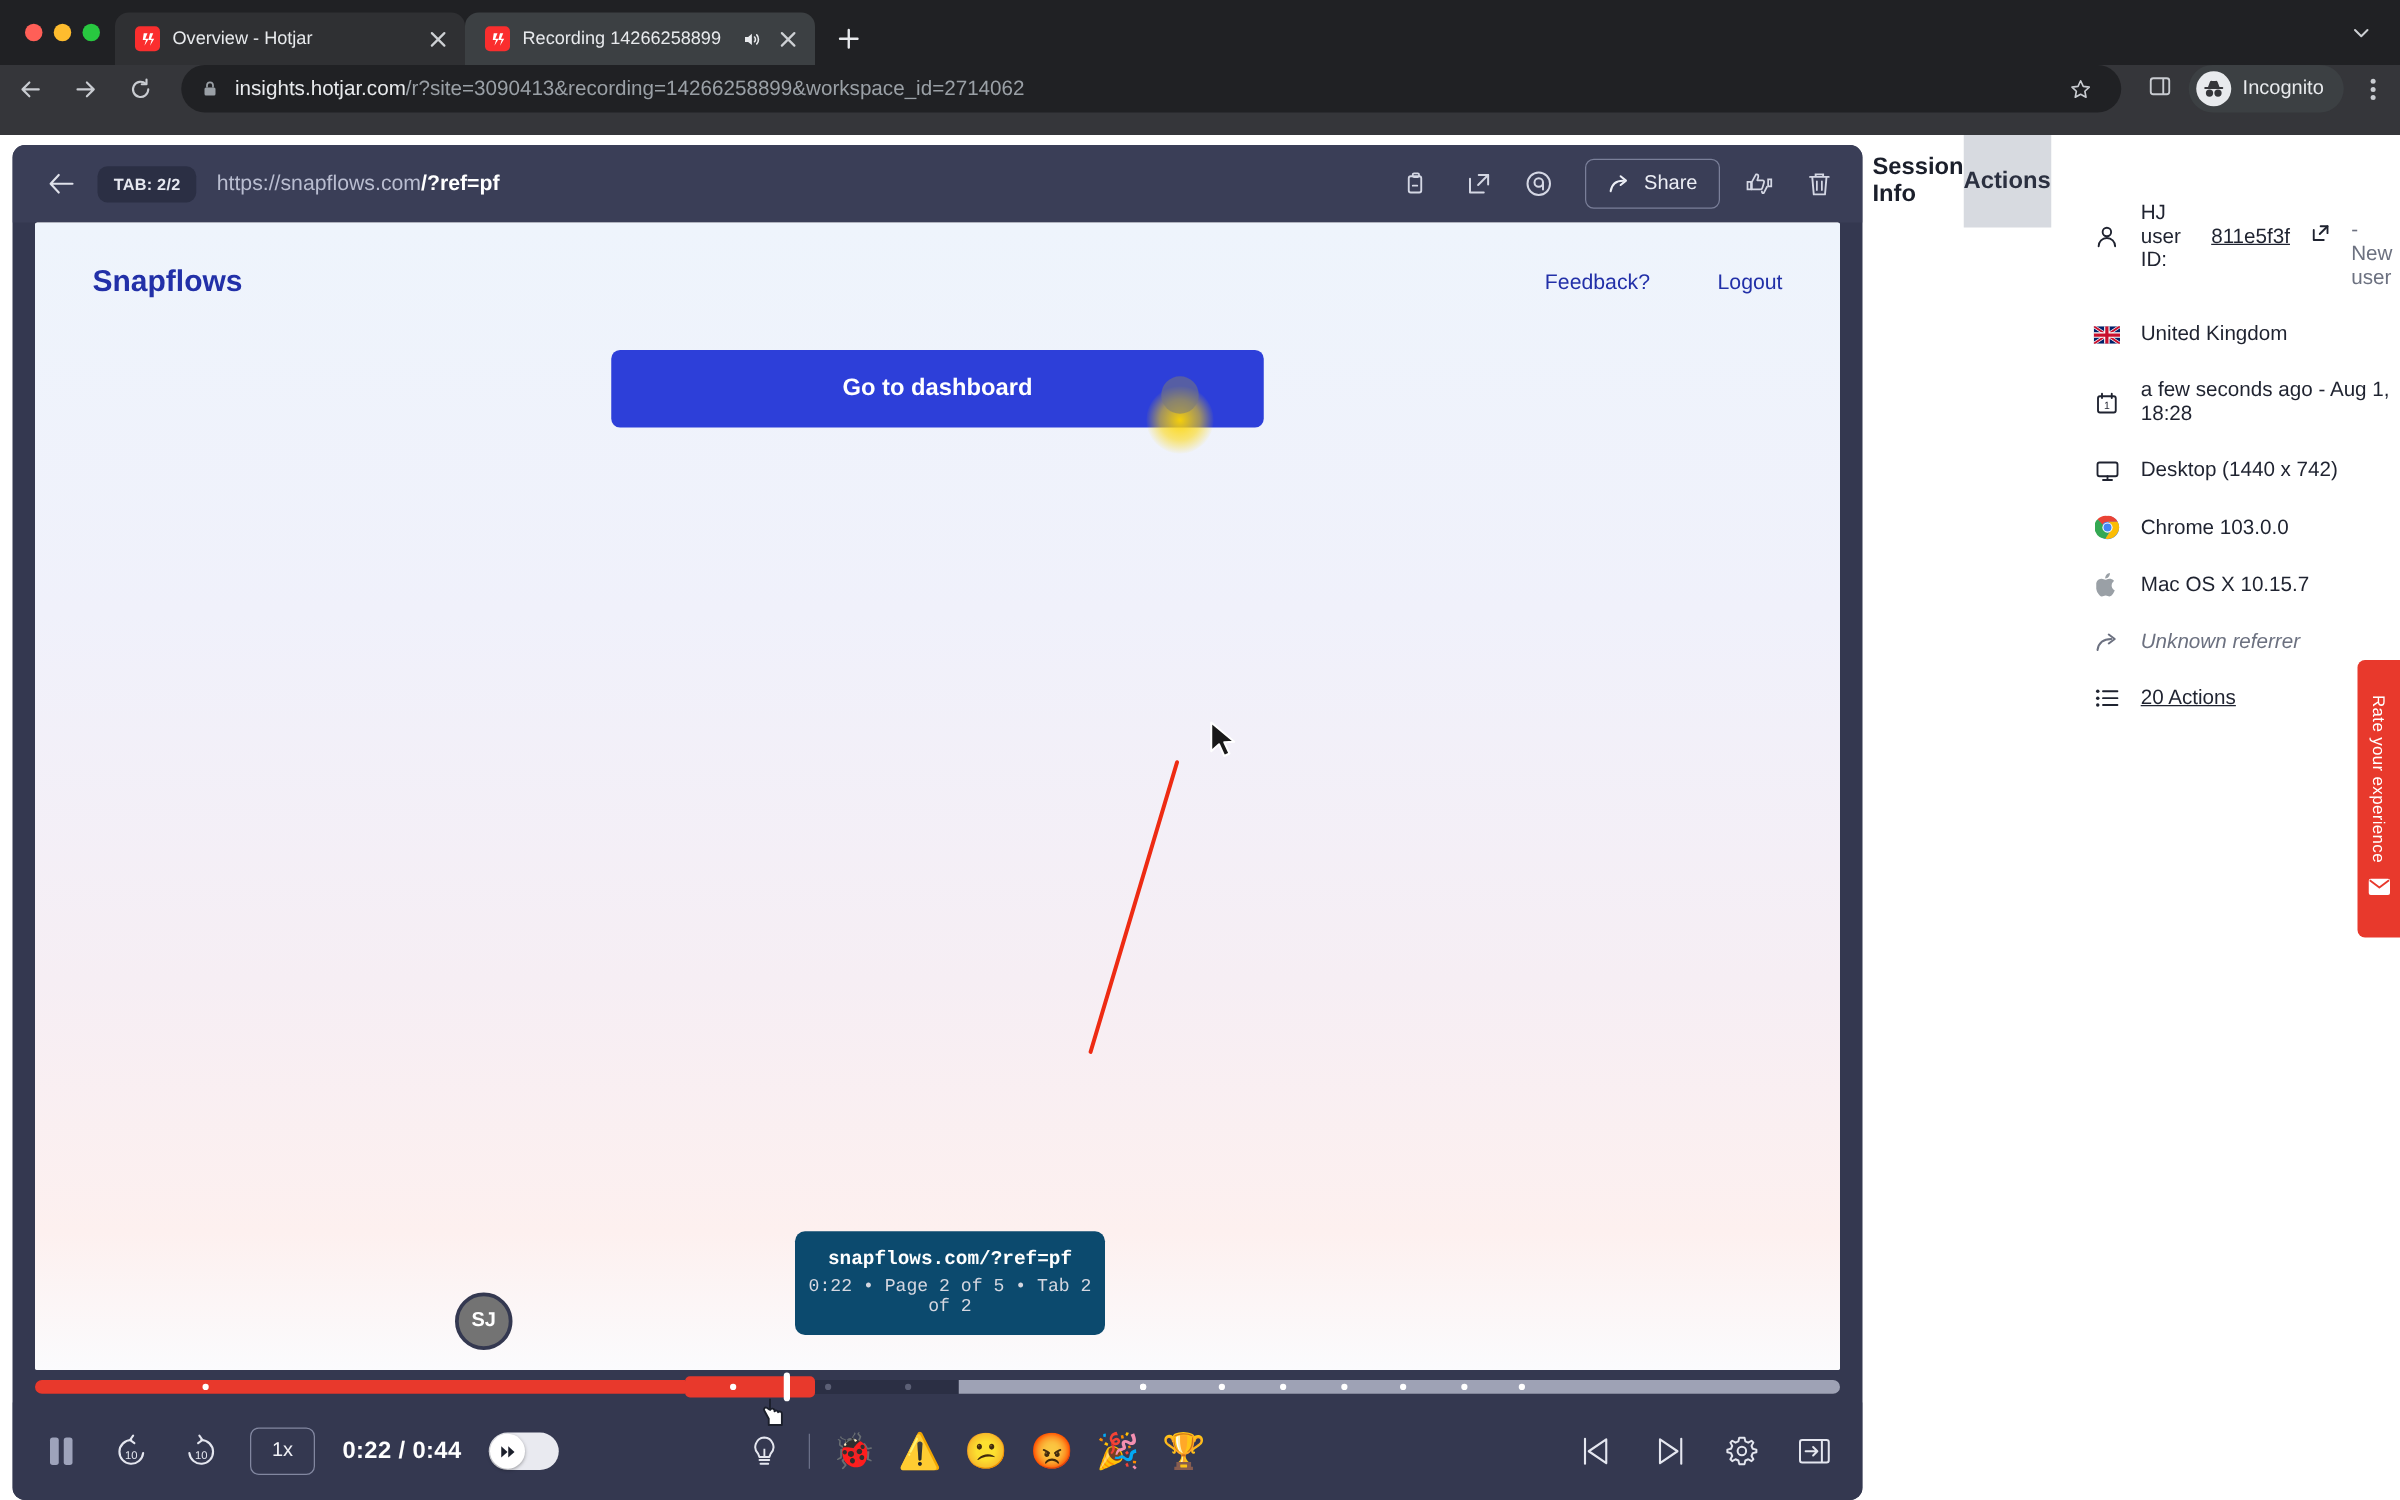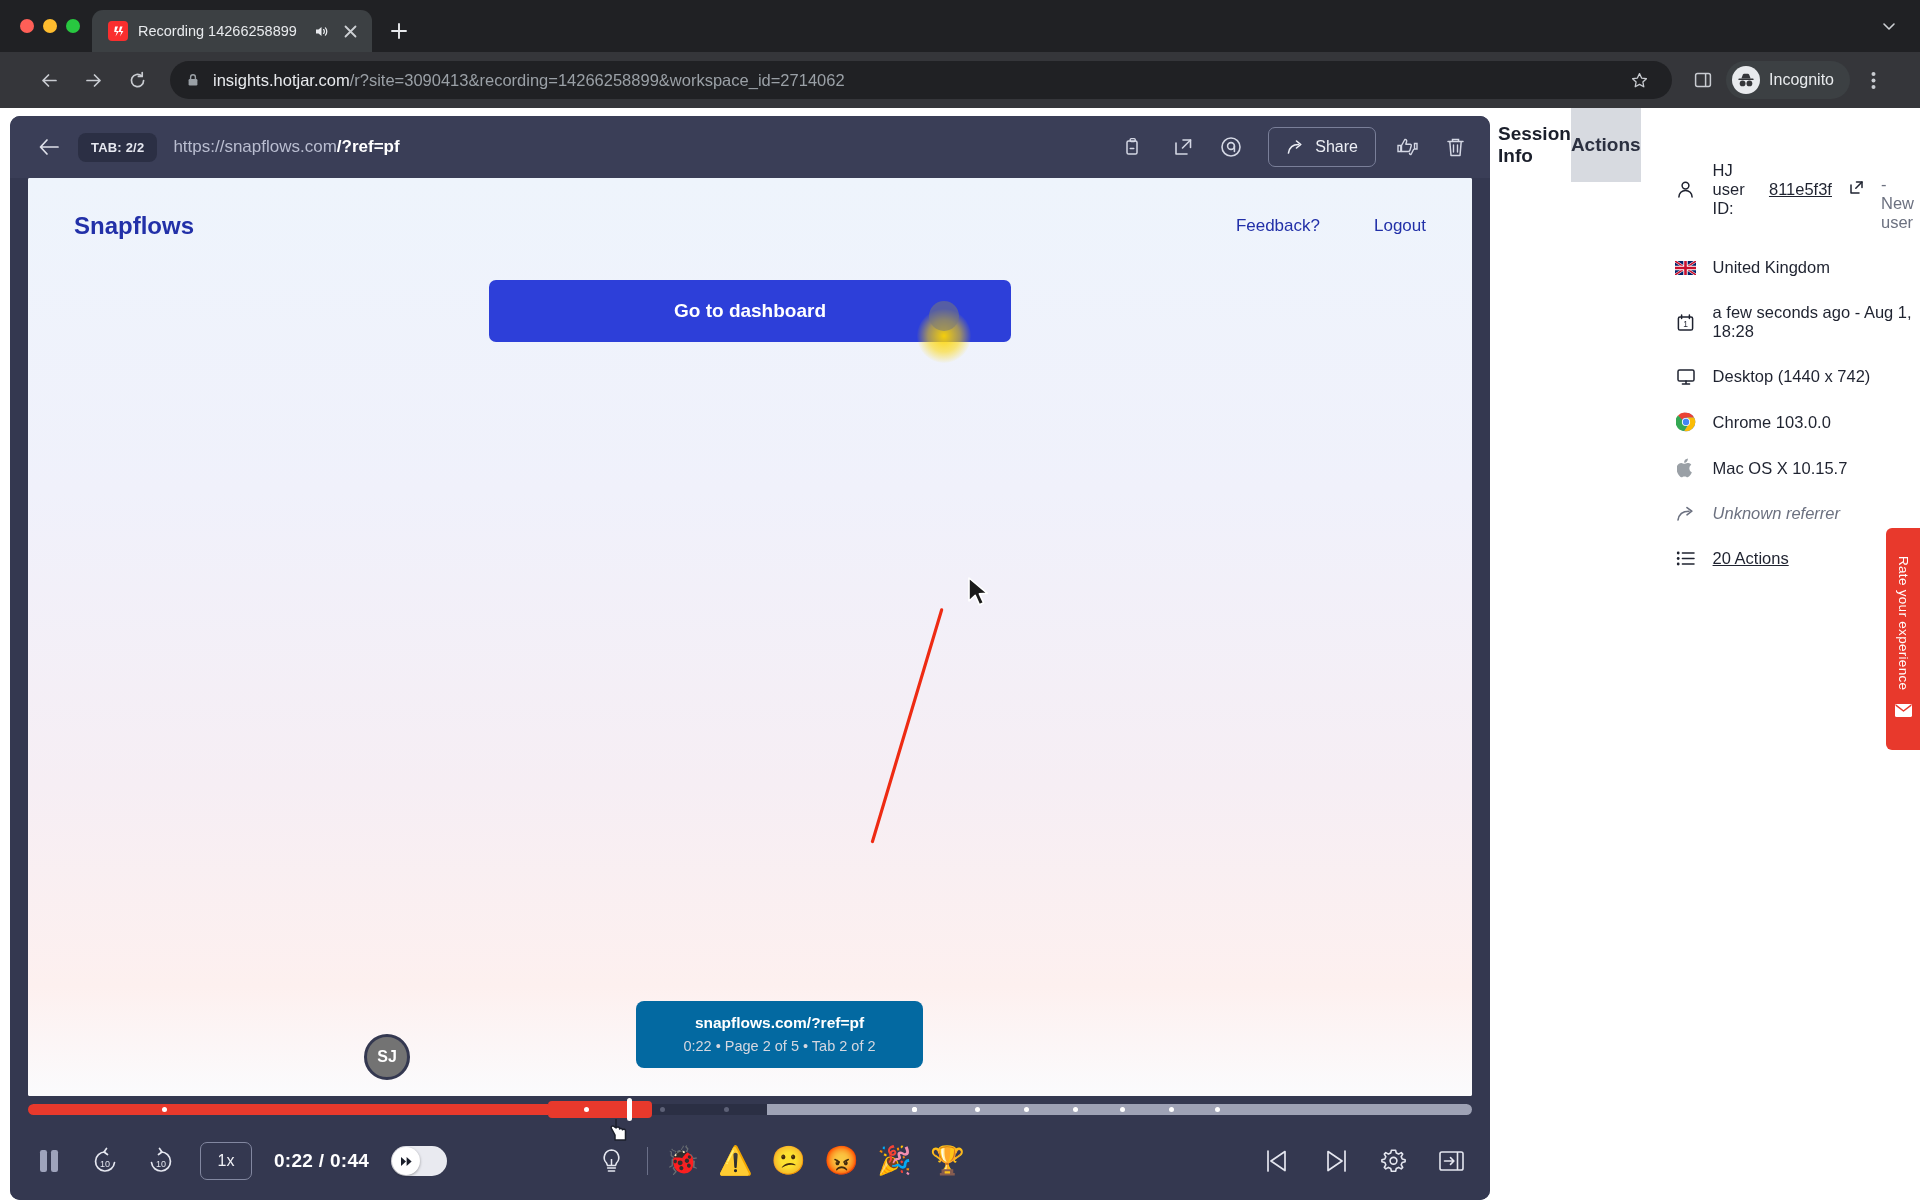--- a/index.html
+++ b/index.html
@@ -43,22 +43,22 @@
     display:flex; align-items:center; justify-content:center; border-radius:50%;
   }
   .newtab {
     width:34px; height:34px; margin-left:10px; margin-bottom:4px;
     display:flex; align-items:center; justify-content:center; color:#e8eaed;
   }
   .tabstrip-right { margin-left:auto; display:flex; align-items:center; height:52px; padding-right:14px; }
   .chev-down { width:34px; height:34px; display:flex; align-items:center; justify-content:center; color:#cdd0d4; }
 
   .toolbar {
-    height: 56px; background:#35363a; display:flex; align-items:center;
-    padding: 0 30px; gap: 6px; flex: 0 0 56px;
+    height: 56px; background:#35363a; display:flex; align-items:flex-start;
+    padding: 0 5px; gap: 6px; flex: 0 0 56px;
   }
   .tb-btn {
     width:38px; height:38px; border-radius:50%; display:flex;
     align-items:center; justify-content:center; color:#c9ccd1; flex:0 0 38px;
   }
   .omnibox {
     flex:1; height:38px; background:#202124; border-radius:19px;
     display:flex; align-items:center; padding: 0 16px; gap:12px; margin: 0 8px;
     overflow:hidden;
   }
@@ -133,22 +133,22 @@
     background: radial-gradient(circle, rgba(255,214,0,.95) 0%, rgba(255,214,0,.55) 42%, rgba(255,214,0,0) 72%);
   }
   .click-dot {
     position:absolute; right:52px; top:50%; transform:translateY(-10px);
     width:30px;height:30px;border-radius:50%; background:rgba(120,120,120,.55);
   }
   .cursor { position:absolute; left:938px; top:398px; z-index:6; }
   .mouse-trail { position:absolute; left:0; top:0; width:100%; height:100%; pointer-events:none; z-index:5; }
 
   .url-tooltip {
-    position:absolute; left:608px; bottom:28px; width:287px;
-    background:#0369a1; border-radius:8px; padding:13px 10px 14px; text-align:center;
+    position:absolute; left:608px; bottom:28px; width:248px;
+    background:#0c4a6e; border-radius:8px; padding:13px 10px 14px; text-align:center;font-family:Liberation Mono, monospace;
   }
   .url-tooltip .t1 { color:#ffffff; font-size:15.5px; font-weight:bold; margin-bottom:6px; }
   .url-tooltip .t2 { color:#d5d7e0; font-size:14.5px; }
 
   .avatar-badge {
     position:absolute; left:336px; bottom:16px; width:46px;height:46px;border-radius:50%;
     background:#737373; color:#fff; font-size:16px; font-weight:bold;
     display:flex; align-items:center; justify-content:center; border:3px solid #343850;
   }
 
@@ -221,20 +221,34 @@
 
 <div class="browser">
 
   <div class="tabstrip">
     <div class="traffic">
       <span class="dot red"></span>
       <span class="dot yellow"></span>
       <span class="dot green"></span>
     </div>
 
+    <div class="tab inactive">
+      <span class="tab-favicon">
+        <svg width="13" height="13" viewBox="0 0 13 13">
+            <path d="M3 1.5 L6 1.5 L4.2 6 L7 6 L3.5 11.5 L4.8 7 L2.2 7 Z" fill="#fff"></path>
+            <path d="M8 1.5 L10.6 1.5 L8.8 6 L11.4 6 L8 11.5 L9.3 7 L6.7 7 Z" fill="#fff"></path>
+          </svg>
+      </span>
+      <span class="tab-title">Overview - Hotjar</span>
+      <span class="tab-close">
+        <svg width="13" height="13" viewBox="0 0 13 13">
+            <path d="M1.5 1.5 L11.5 11.5 M11.5 1.5 L1.5 11.5" stroke="currentColor" stroke-width="1.8" stroke-linecap="round"></path>
+          </svg>
+      </span>
+    </div>
 
     <div class="tab active">
       <span class="tab-favicon">
         <svg width="13" height="13" viewBox="0 0 13 13">
             <path d="M3 1.5 L6 1.5 L4.2 6 L7 6 L3.5 11.5 L4.8 7 L2.2 7 Z" fill="#fff"></path>
             <path d="M8 1.5 L10.6 1.5 L8.8 6 L11.4 6 L8 11.5 L9.3 7 L6.7 7 Z" fill="#fff"></path>
           </svg>
       </span>
       <span class="tab-title">Recording 14266258899</span>
       <span class="tab-audio">

